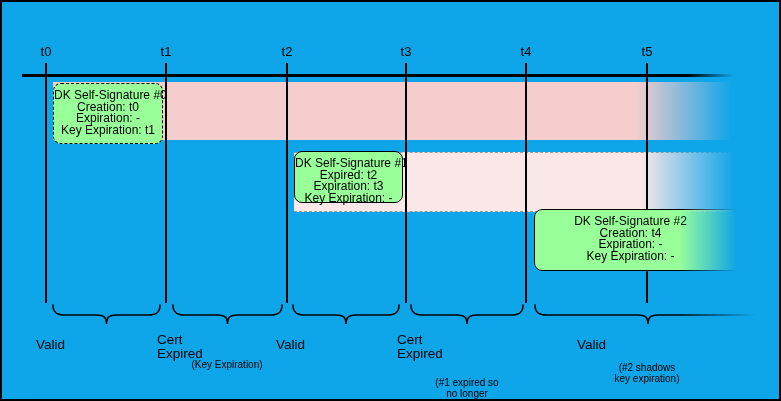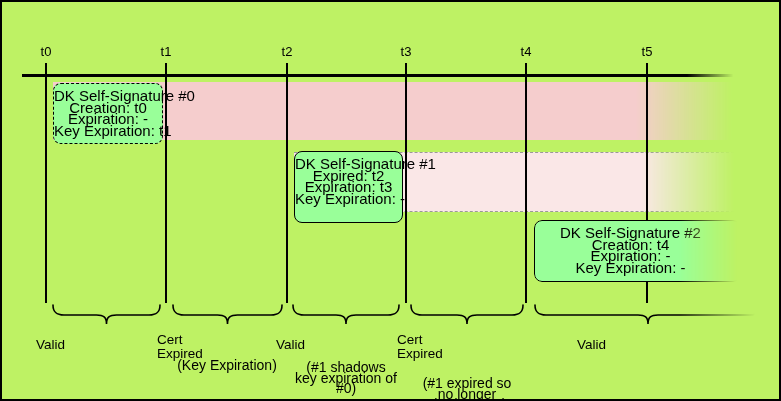--- a/index.html
+++ b/index.html
@@ -1,19 +1,19 @@
 <!DOCTYPE html>
 <html style="--sig-green: #99ff99; --band-red: #f5cdcd; --band-pink: #fae7e7; --band-pink-border: #999999;"><head>
 <meta charset="utf-8">
 <style>
   html,body{margin:0;padding:0;background:#ffffff;}
   *{box-sizing:border-box;}
   .canvas{
     position:relative;width:781px;height:401px;
-    background:#bef264;border:2px solid #000;overflow:hidden;
+    background:#0ea5e9;border:2px solid #000;overflow:hidden;
     font-family:"Liberation Sans", sans-serif;color:#000;
   }
   
   .axis{
     position:absolute;left:20px;top:72px;width:715px;height:3px;background:#000;
     -webkit-mask-image:linear-gradient(to right,#000 93%,transparent 99.5%);
             mask-image:linear-gradient(to right,#000 93%,transparent 99.5%);
   }
   .tick-line{position:absolute;top:61px;width:2px;height:240px;background:#000;z-index:2;}
   .tick-label{
@@ -31,40 +31,40 @@
     left:292px;top:150px;width:445px;height:60px;background:var(--band-pink);
     border-top:1px dashed var(--band-pink-border);
     border-bottom:1px dashed var(--band-pink-border);
     -webkit-mask-image:linear-gradient(to right,#000 78%,transparent 99%);
             mask-image:linear-gradient(to right,#000 78%,transparent 99%);
   }
   
   .sigbox{
     position:absolute;z-index:3;background:var(--sig-green);
     border:1.5px solid #000;border-radius:8px;
-    text-align:center;font-size:15px;line-height:11.5px;padding-top:6px;
+    text-align:center;font-size:12px;line-height:11.5px;padding-top:6px;
   }
   .sigbox .t{white-space:nowrap;}
   .sig0{left:51px;top:81px;width:110px;height:61px;border-style:dashed;}
-  .sig1{left:292px;top:149px;width:109px;height:72px;}
+  .sig1{left:292px;top:149px;width:109px;height:52px;}
   .sig2{
-    left:532px;top:218px;width:207px;height:62px;padding-right:14px;
+    left:532px;top:207px;width:207px;height:62px;padding-right:14px;
     -webkit-mask-image:linear-gradient(to right,#000 70%,transparent 98%);
             mask-image:linear-gradient(to right,#000 70%,transparent 98%);
   }
   
   .brace{position:absolute;top:300px;height:24px;overflow:visible;z-index:2;}
   .brace path{fill:none;stroke:#000;stroke-width:1.6px;stroke-linecap:round;}
   .brace-fade{
     -webkit-mask-image:linear-gradient(to right,#000 64%,transparent 97%);
             mask-image:linear-gradient(to right,#000 64%,transparent 97%);
   }
   
   .sec-label{position:absolute;width:140px;text-align:left;font-size:13.5px;line-height:14px;}
-  .sec-note{position:absolute;width:140px;text-align:center;font-size:14px;line-height:10.5px;color:#000;}
+  .sec-note{position:absolute;width:140px;text-align:center;font-size:10px;line-height:10.5px;color:#000;}
 </style>
 </head>
 <body>
 
 <div class="canvas">
 
   <div class="axis"></div>
 
   <span class="tick-label" style="left:24px">t0</span>
   <span class="tick-label" style="left:144px">t1</span>
@@ -128,33 +128,32 @@
     <div>Cert</div>
     <div>Expired</div>
   </div>
   <div class="sec-note" style="left:155px;top:358px">
     <div>(Key Expiration)</div>
   </div>
 
   <div class="sec-label" style="left:274px;top:336px">
     <div>Valid</div>
   </div>
-  <div class="sec-note" style="left:274px;top:360px">
-    <div>(#1 shadows</div>
-    <div>key expiration of</div>
-    <div>#0)</div>
-  </div>
 
   <div class="sec-label" style="left:395px;top:331px">
     <div>Cert</div>
     <div>Expired</div>
   </div>
   <div class="sec-note" style="left:395px;top:376px">
     <div>(#1 expired so</div>
     <div>no longer</div>
     <div>shadows #8)</div>
   </div>
 
   <div class="sec-label" style="left:575px;top:336px">
     <div>Valid</div>
   </div>
+  <div class="sec-note" style="left:575px;top:361px">
+    <div>(#2 shadows</div>
+    <div>key expiration)</div>
+  </div>
 
 </div>
 
 </body></html>

